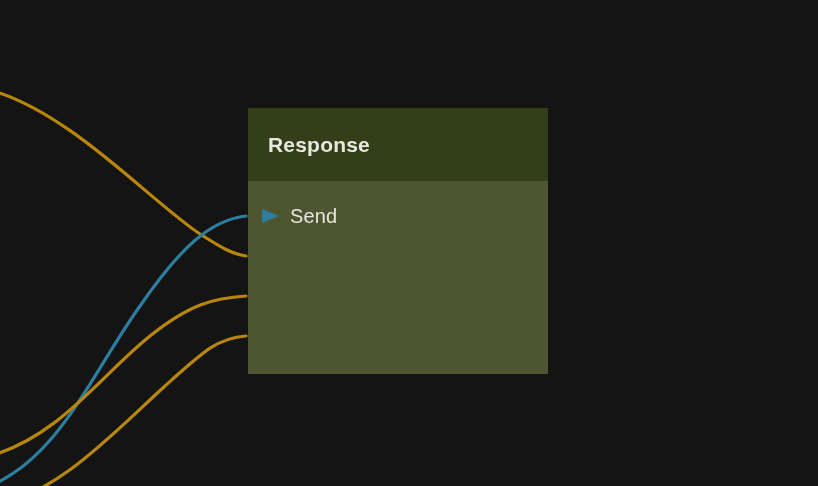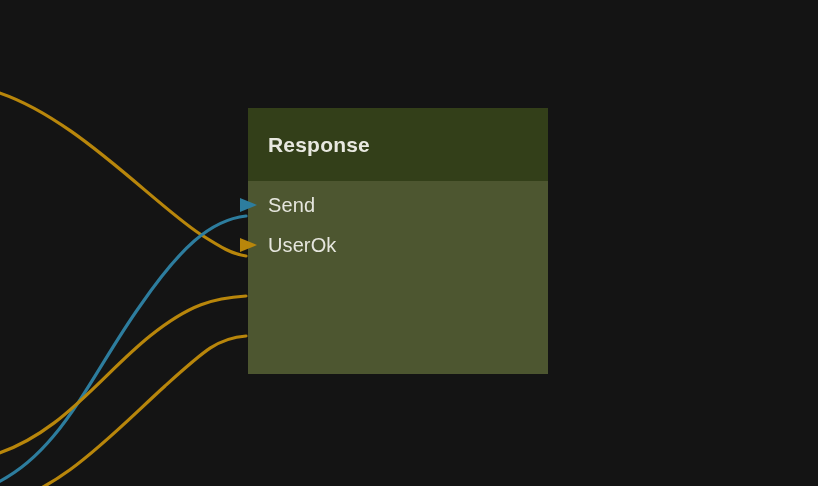--- a/index.html
+++ b/index.html
@@ -55,22 +55,23 @@
   .node-title {
     color: #e8e8e0;
     font-size: 21px;
     font-weight: bold;
     letter-spacing: 0.2px;
     line-height: 1;
   }
   .node-body {
     flex: 1 1 auto;
     position: relative;
-    padding-top: 4px;
+    padding-top: 15px;
     box-sizing: border-box;
+    margin-left: 22px;
   }
   .port-row {
     height: 40px;
     display: flex;
     align-items: center;
     position: relative;
     box-sizing: border-box;
     padding-left: 20px;
   }
   .port-label {
@@ -114,24 +115,16 @@
         <span class="port-arrow">
           <svg width="18" height="16" viewBox="0 0 18 16" xmlns="http://www.w3.org/2000/svg">
             <polygon points="0,1 17,8 0,15" fill="#2d7d9e"></polygon>
           </svg>
         </span>
         <span class="port-label">Send</span>
       </div>
 
 
 
-      <div class="port-row">
-        <span class="port-arrow">
-          <svg width="18" height="16" viewBox="0 0 18 16" xmlns="http://www.w3.org/2000/svg">
-            <polygon points="0,1 17,8 0,15" fill="#b8860b"></polygon>
-          </svg>
-        </span>
-        <span class="port-label">UserOk</span>
-      </div>
 
     </div>
   </div>
 </div>
 
 </body></html>

